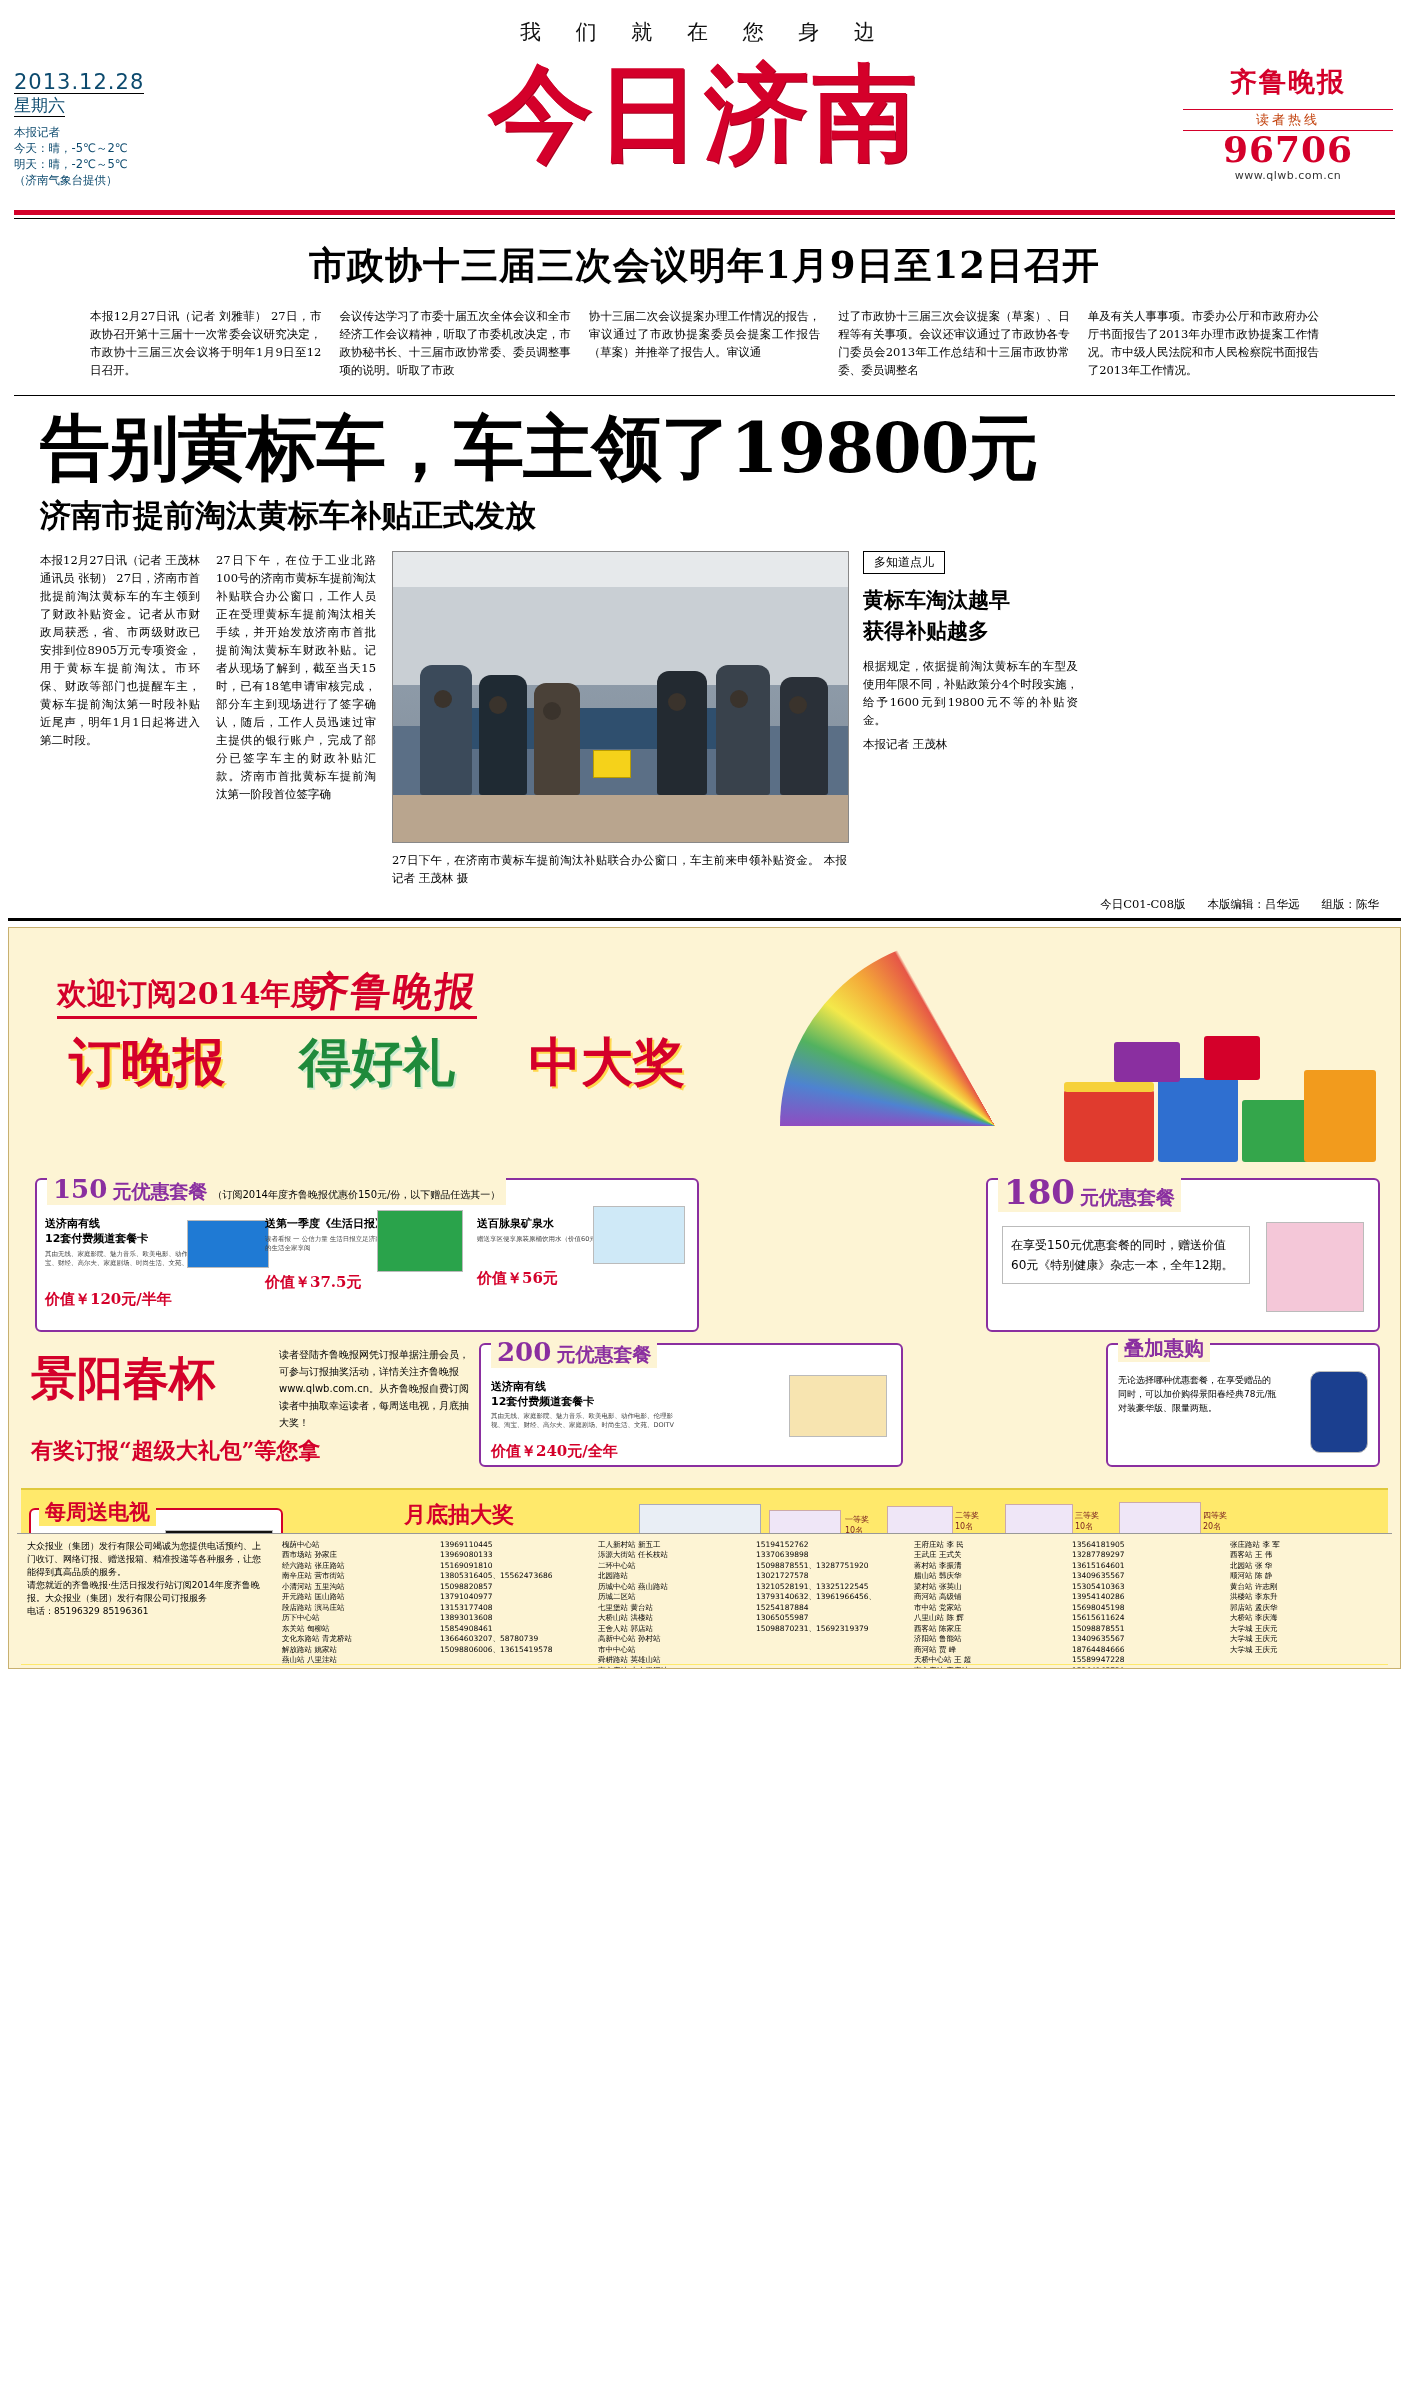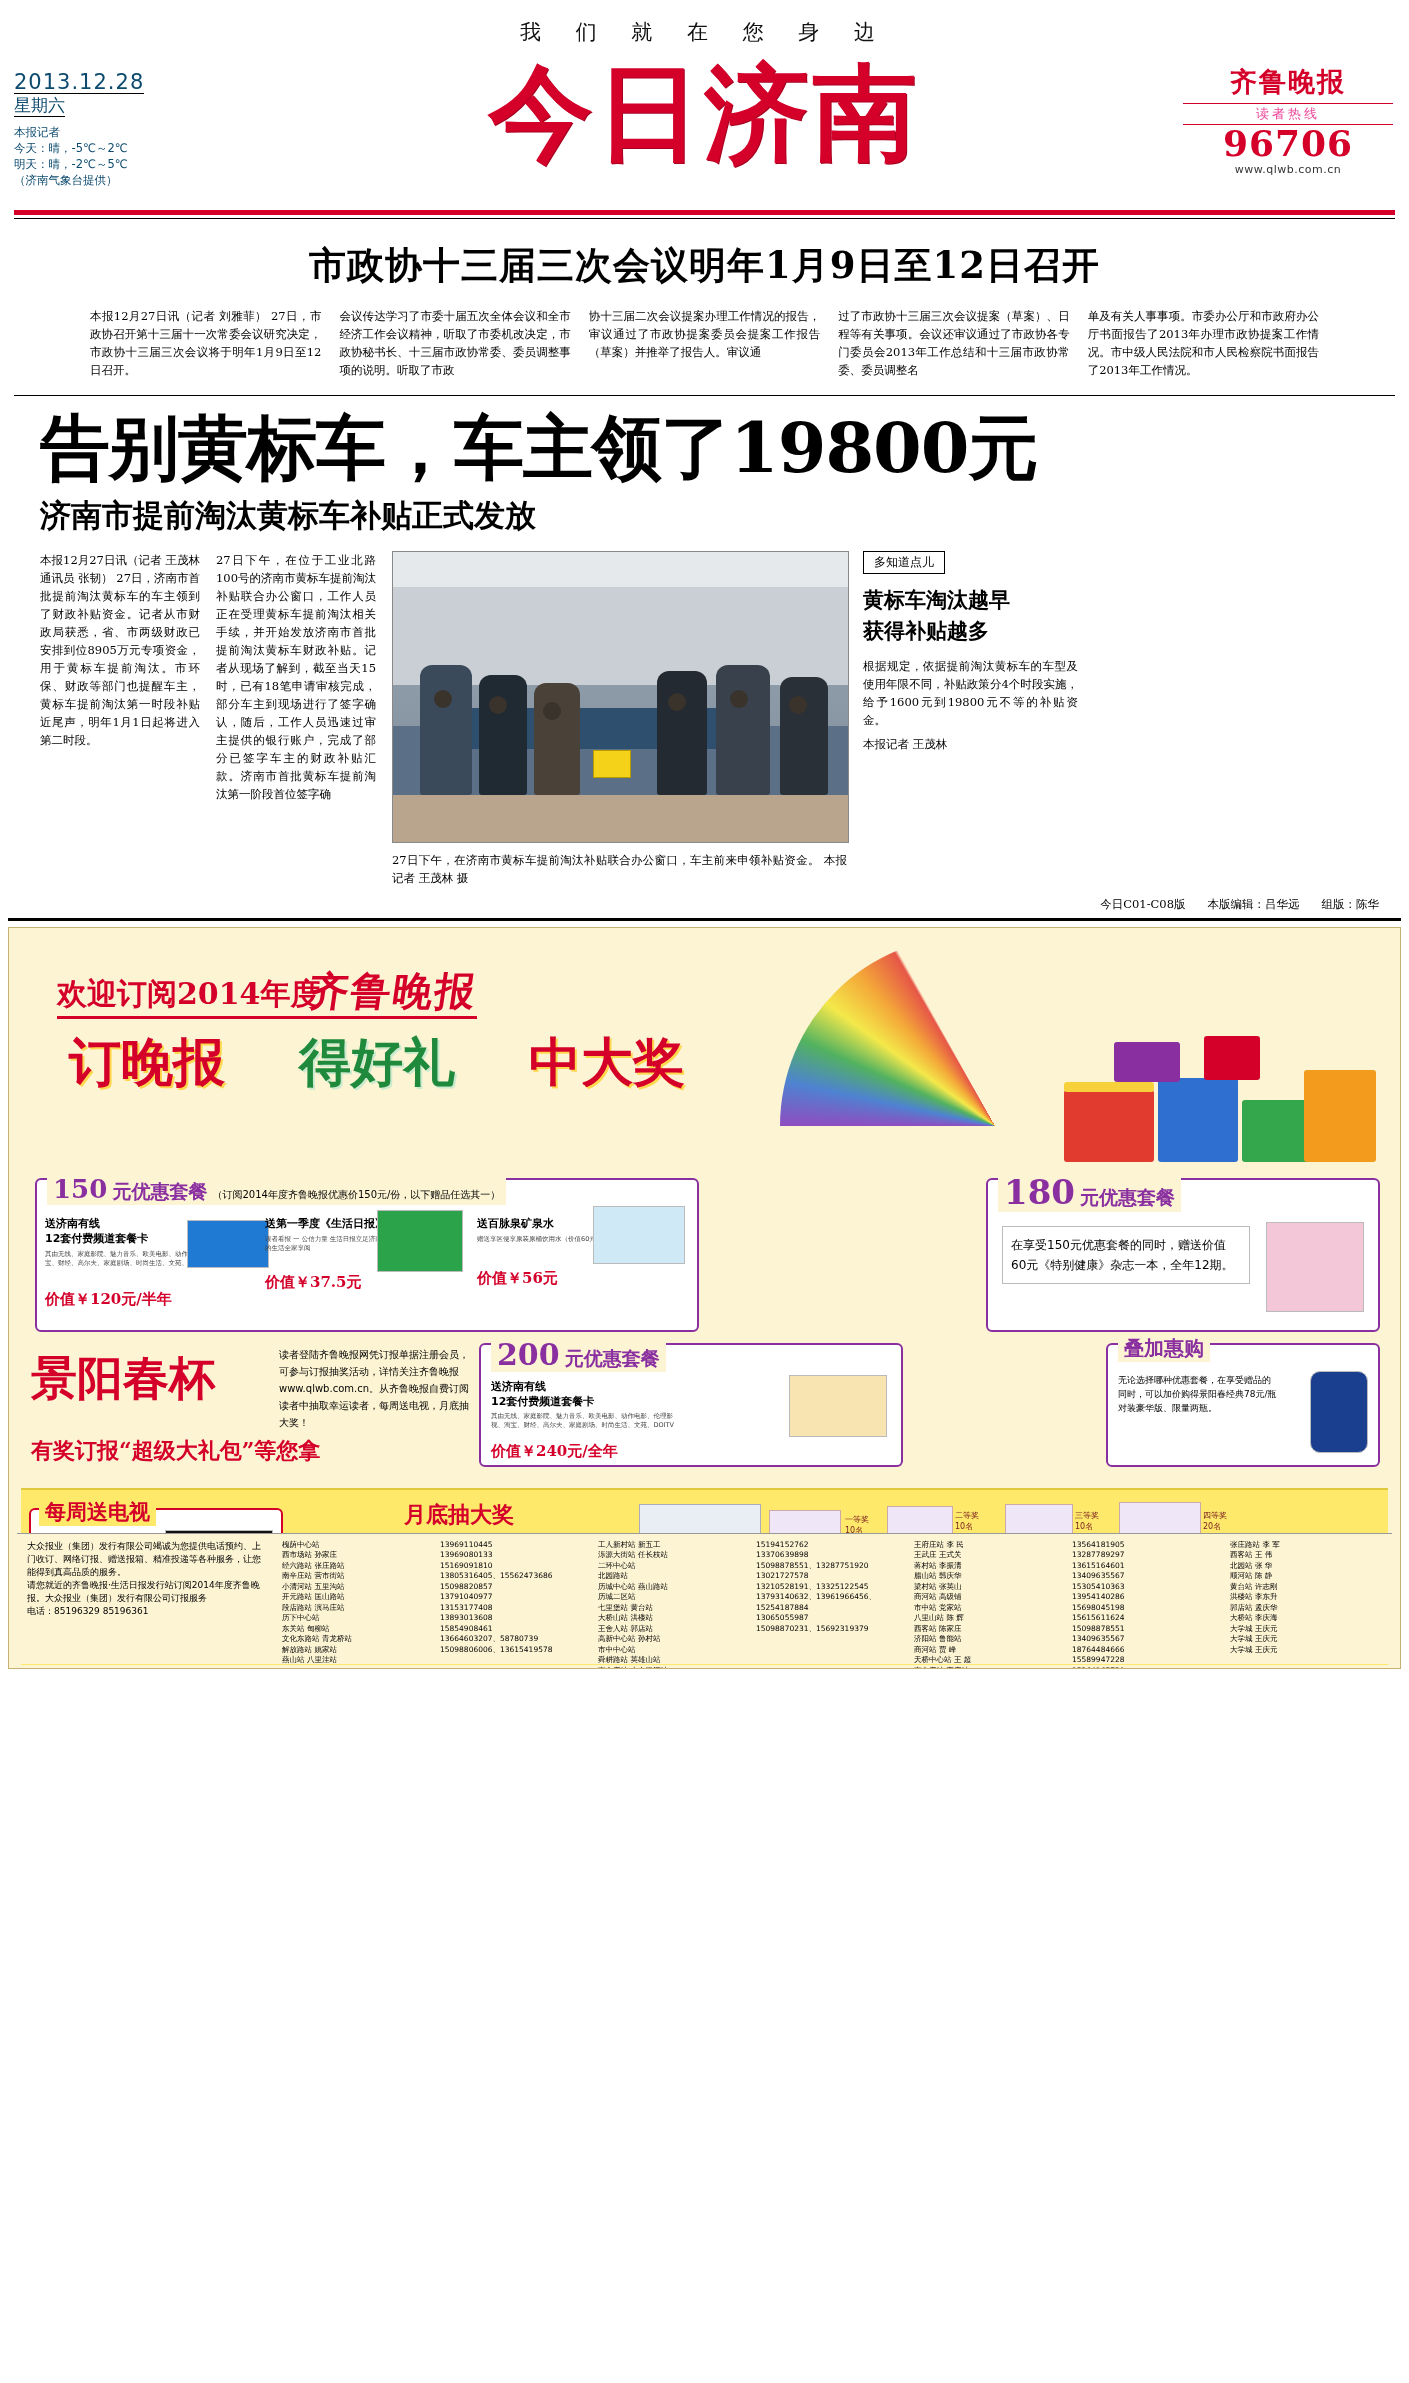--- a/index.html
+++ b/index.html
@@ -10,21 +10,21 @@
   .slogan{text-align:center;font-size:21px;letter-spacing:14px;padding-top:18px;color:#111;font-family:"DejaVu Serif","Liberation Serif",serif;}
   .masthead{position:relative;height:150px;margin-top:6px;}
   .md-left{position:absolute;left:14px;top:22px;width:190px;font-size:12px;line-height:17px;color:#0c4a6e;}
   .md-date{font-size:21px;letter-spacing:1px;border-bottom:1px solid #000;padding-bottom:2px;display:inline-block;}
   .md-week{font-size:17px;border-bottom:1px solid #000;display:inline-block;margin-top:3px;padding-bottom:2px;}
   .md-weather{margin-top:7px;font-size:11.5px;line-height:16px;}
   .md-title{position:absolute;left:0;right:0;top:-4px;text-align:center;}
   .md-title span{font-family:"DejaVu Serif","Liberation Serif",serif;font-weight:bold;font-size:104px;color:#d4002a;letter-spacing:4px;line-height:1.25;text-shadow:1px 1px 0 #a80020;}
   .md-right{position:absolute;right:16px;top:12px;width:210px;text-align:center;}
   .qlwb{font-family:"DejaVu Serif","Liberation Serif",serif;font-weight:bold;font-size:27px;color:#d4002a;letter-spacing:2px;}
-  .hot{font-size:13px;color:#ec4899;letter-spacing:3px;margin-top:3px;border-top:1px solid #d4002a;border-bottom:1px solid #d4002a;padding:1px 0;}
+  .hot{font-size:13px;color:#c2410c;letter-spacing:3px;margin-top:9px;border-top:1px solid #d4002a;border-bottom:1px solid #d4002a;padding:1px 0;}
   .hotnum{font-family:"DejaVu Serif","Liberation Serif",serif;font-size:36px;color:#d4002a;font-weight:bold;letter-spacing:1px;line-height:1.05;}
   .weburl{font-size:11px;color:#333;letter-spacing:.5px;}
   .rule-red{height:5px;background:#d4002a;margin:8px 14px 0 14px;}
   .rule-thin{height:1px;background:#000;margin:3px 14px 0 14px;}
 
   
   .h1{ text-align:center;font-family:"DejaVu Serif","Liberation Serif",serif;font-weight:bold;font-size:37px;letter-spacing:1px;margin:22px 0 6px;}
   .lead-cols{display:flex;gap:18px;padding:10px 90px 0 90px;}
   .lead-cols .col{flex:1;font-size:11.5px;line-height:18px;text-align:justify;font-family:"DejaVu Serif","Liberation Serif",serif;}
   .rule-thin2{height:1px;background:#000;margin:16px 14px 0 14px;}
@@ -227,21 +227,21 @@
       <div style="position:absolute;left:10px;top:-8px;background:#fdf4d4;padding:0 6px;">
         <span class="pk-title" style="font-size:34px;">180</span>
         <span class="pk-title" style="font-size:19px;">元优惠套餐</span>
       </div>
       <div style="position:absolute;left:14px;top:46px;width:230px;font-size:12px;line-height:20px;border:1px solid #bbb;padding:8px;background:#fff;">在享受150元优惠套餐的同时，赠送价值60元《特别健康》杂志一本，全年12期。</div>
       <div class="mini" style="position:absolute;right:14px;top:42px;width:96px;height:88px;background:#f4c7d8;"></div>
     </div>
 
     <div class="pkg3">
       <div style="position:absolute;left:10px;top:-8px;background:#fdf4d4;padding:0 6px;">
-        <span class="pk-title" style="font-size:30px;">200</span>
+        <span class="pk-title" style="font-size:26px;">200</span>
         <span class="pk-title" style="font-size:19px;">元优惠套餐</span>
       </div>
       <div style="position:absolute;left:10px;top:34px;width:190px;">
         <div style="font-size:11px;font-weight:bold;white-space:pre-line">送济南有线
 12套付费频道套餐卡</div>
         <div style="font-size:6.5px;line-height:9px;color:#444;margin-top:3px;height:30px;overflow:hidden">其由无线、家庭影院、魅力音乐、欧美电影、动作电影、伦理影视、淘宝、财经、高尔夫、家庭剧场、时尚生活、文苑、DOITV</div>
         <div class="price" style="font-size:15px;">价值￥240元/全年</div>
       </div>
       <div class="mini" style="position:absolute;right:14px;top:30px;width:96px;height:60px;background:#f7e4b0;"></div>
     </div>

